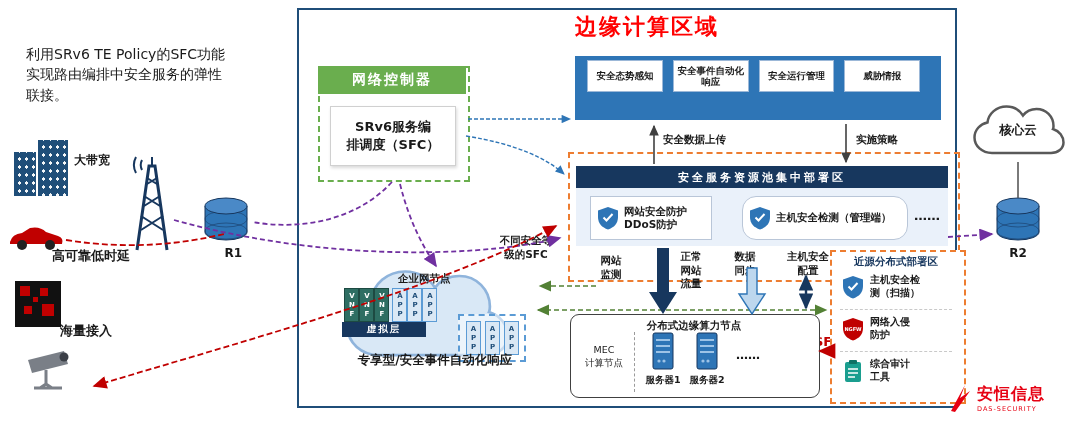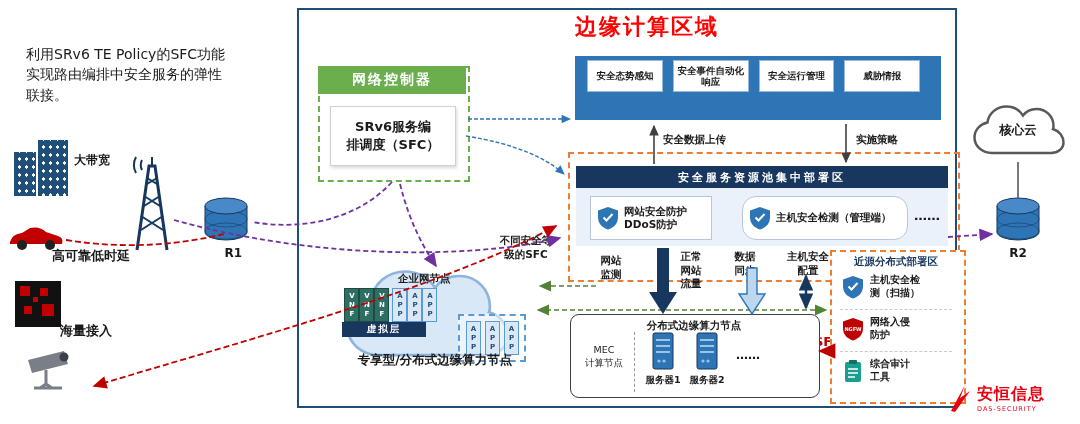--- a/index.html
+++ b/index.html
@@ -203,21 +203,21 @@
         <span class="vtxt">APP</span>
       </div>
     <div class="appb">
         <span class="vtxt">APP</span>
       </div>
     <div class="appb">
         <span class="vtxt">APP</span>
       </div>
   </div>
 
-  <div class="cloud-caption">专享型/分布式边缘算力节点</div>
+  <div class="cloud-caption">专享型/安全事件自动化响应</div>
 
   <div class="compute"></div>
   <div class="abs b ctr" style="left:570px;top:319px;width:248px;font-size:10.5px;">分布式边缘算力节点</div>
   <div class="abs" style="left:634px;top:332px;height:60px;border-left:1px dashed #9a9a9a;"></div>
   <div class="abs pre ctr" style="left:578px;top:344px;width:52px;font-size:9.5px;font-weight:500;line-height:1.35;">MEC
 计算节点</div>
 
   <svg class="abs" style="left:650px;top:332px;" width="26" height="40" viewBox="0 0 26 40">
     <rect x="3" y="1" width="20" height="36" rx="2" fill="#2E75B6" stroke="#17375E"></rect>
     <path d="M6,8 h14 M6,14 h14 M6,20 h14" stroke="#9DC3E6" stroke-width="2"></path>

